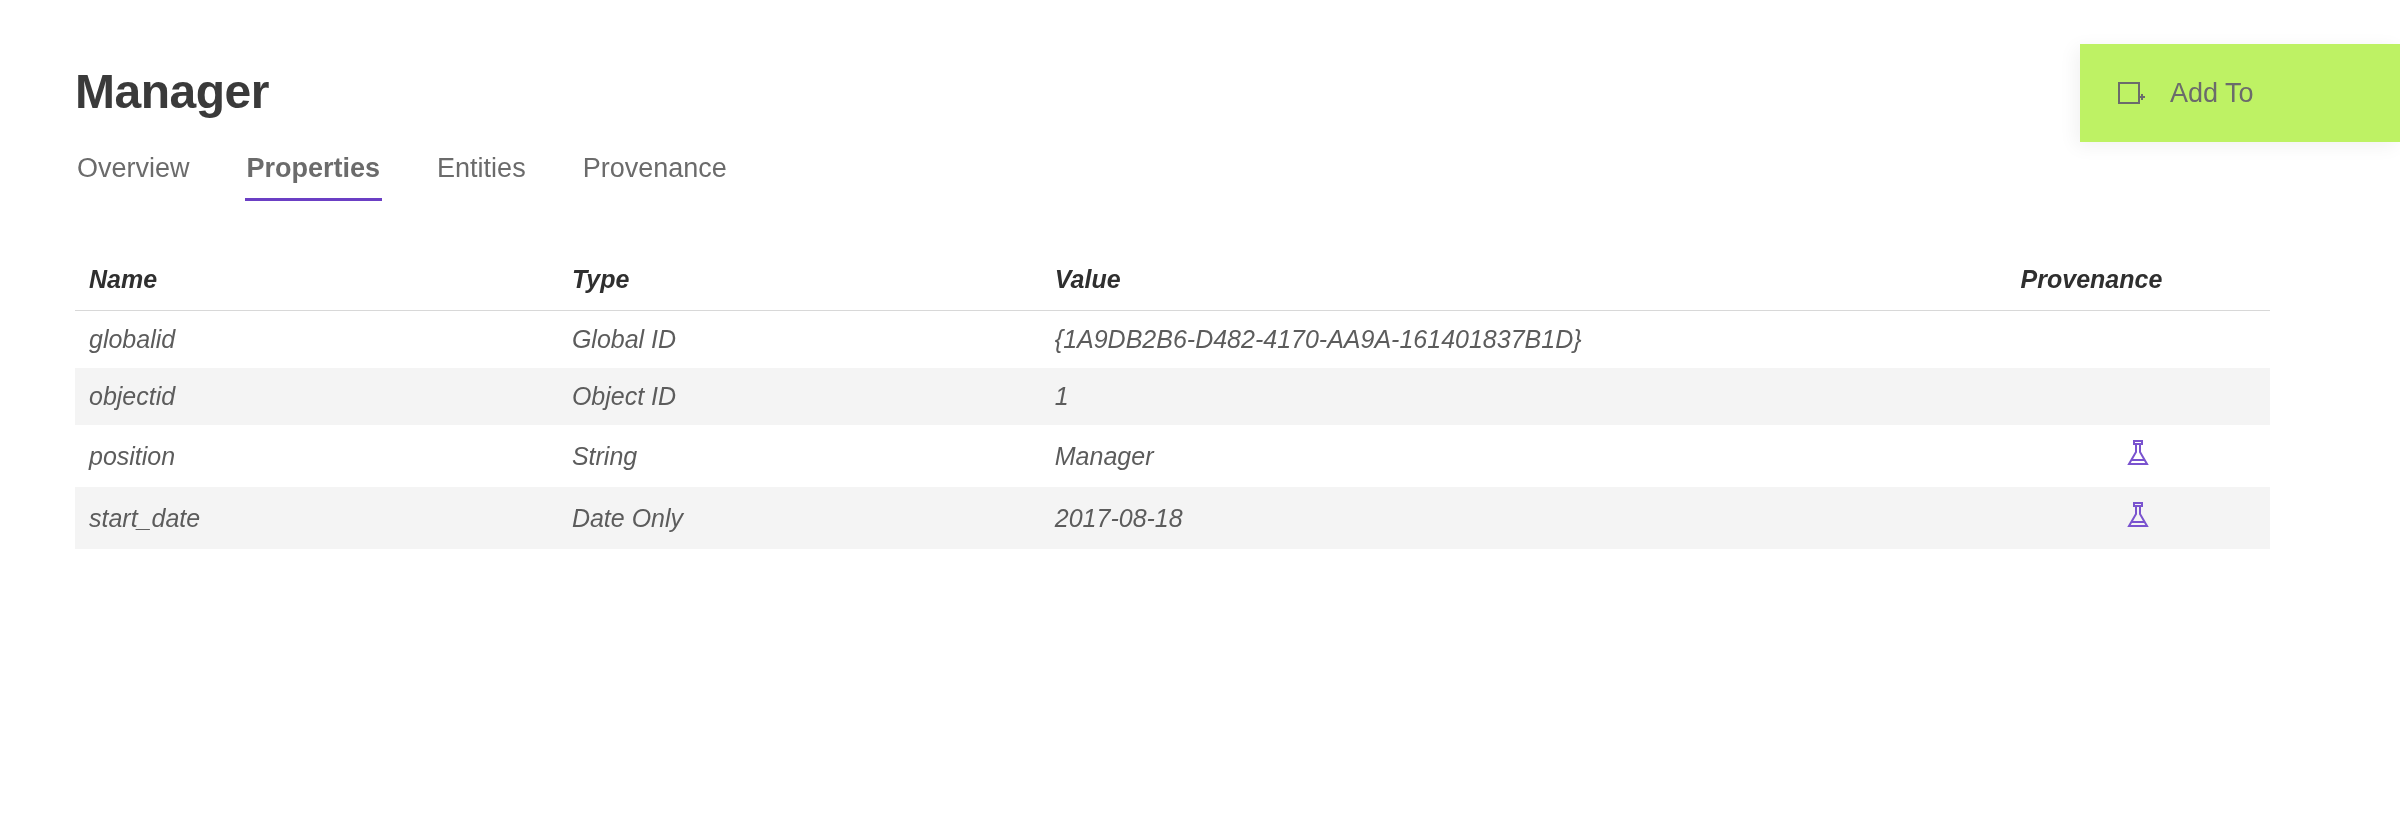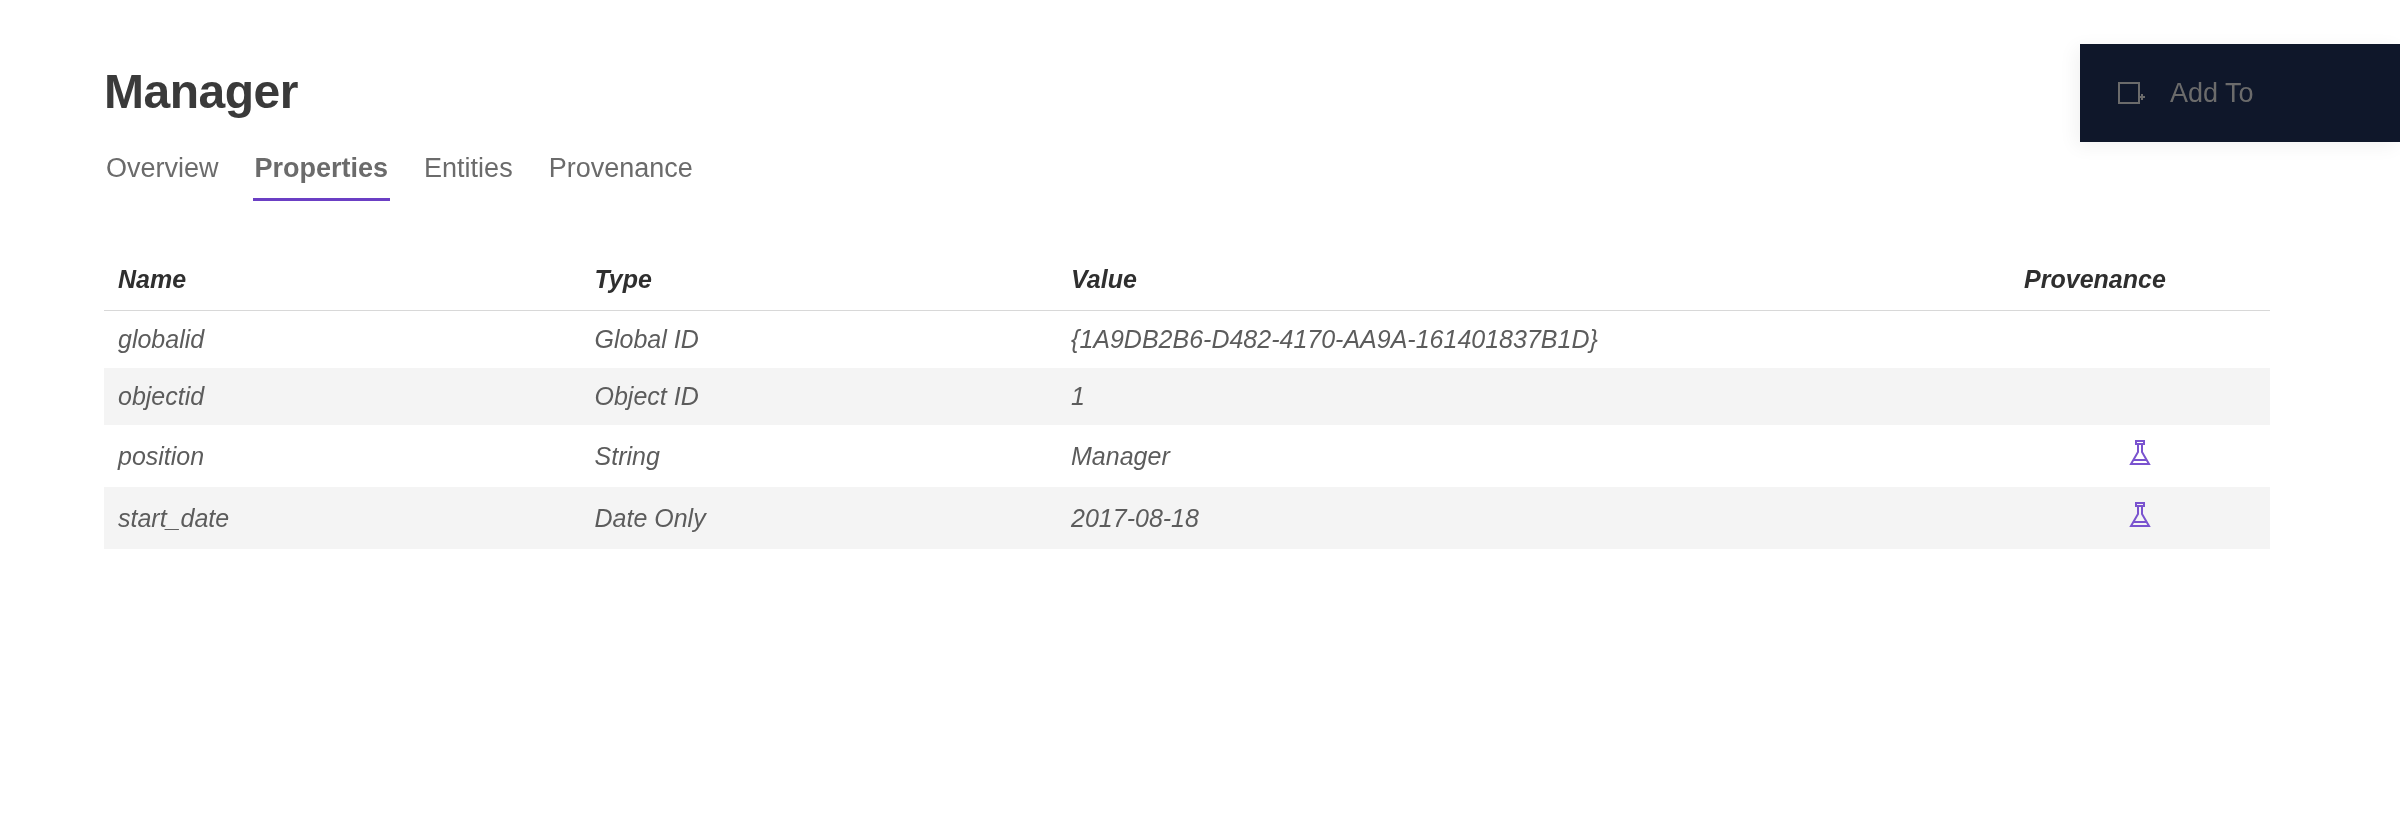--- a/index.html
+++ b/index.html
@@ -7,22 +7,23 @@
     padding: 0;
     width: 2400px;
     height: 824px;
     font-family: "Segoe UI", "Avenir Next", "Helvetica Neue", Arial, sans-serif;
     color: #4a4a4a;
     background: #ffffff;
     font-size: 24px;
   }
   .page {
     position: relative;
-    padding: 64px 130px 0 104px;
+    padding: 64px 130px 0 58px;
     box-sizing: border-box;
+    margin-left: 17px;
   }
   .title {
     font-size: 48px;
     font-weight: 700;
     color: #3a3a3a;
     margin: 0 0 28px 0;
     letter-spacing: -0.5px;
   }
   .subline {
     display: flex;
@@ -41,21 +42,21 @@
     font-weight: 700;
     color: #323232;
   }
   .subline .rel-value {
     font-weight: 400;
     color: #595959;
   }
 
   .tabs {
     display: flex;
-    gap: 32px;
+    gap: 53px;
     border-bottom: 0;
     margin-bottom: 48px;
   }
   .tab {
     font-size: 27px;
     color: #6b6b6b;
     padding: 6px 2px 14px 2px;
     cursor: pointer;
     border-bottom: 3px solid transparent;
   }
@@ -96,21 +97,21 @@
     color: #7a53cf;
     display: inline-flex;
   }
 
   
   .action-panel {
     position: absolute;
     top: 44px;
     right: 0;
     width: 320px;
-    background: #0f172a;
+    background: #bef264;
     box-shadow: -4px 4px 18px rgba(0,0,0,0.06);
     padding: 8px 0;
   }
   .action-item {
     display: flex;
     align-items: center;
     gap: 22px;
     padding: 24px 34px;
     font-size: 27px;
     color: #6b6b6b;

